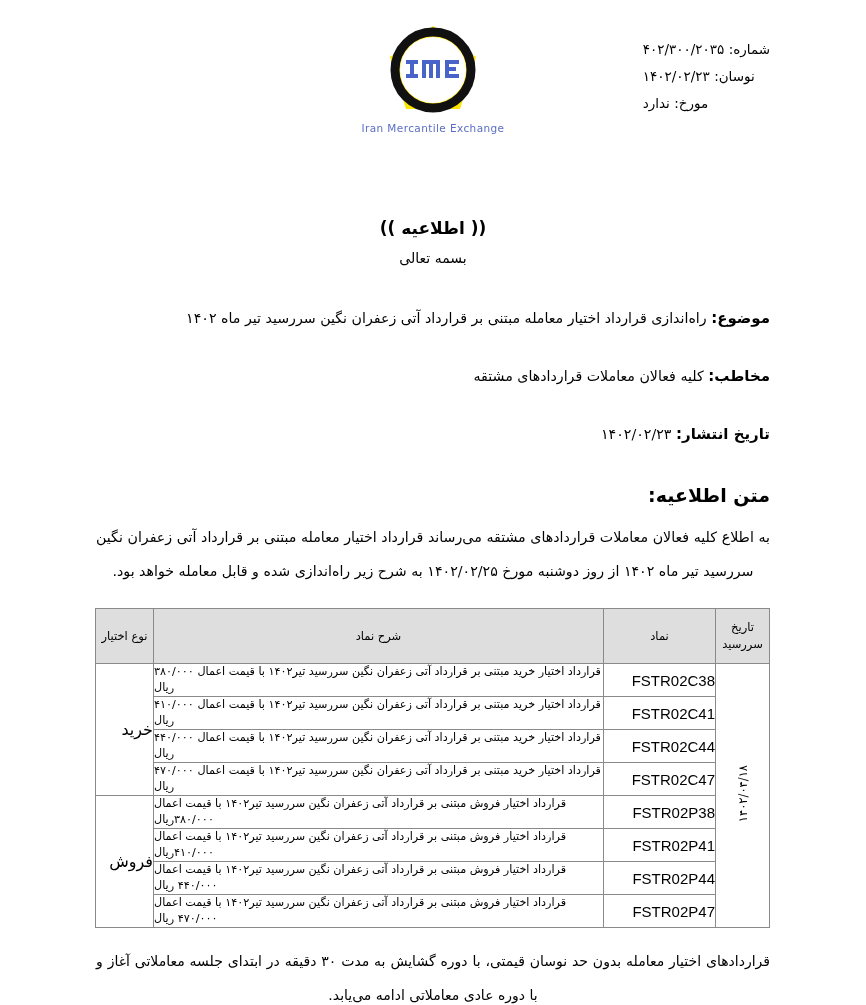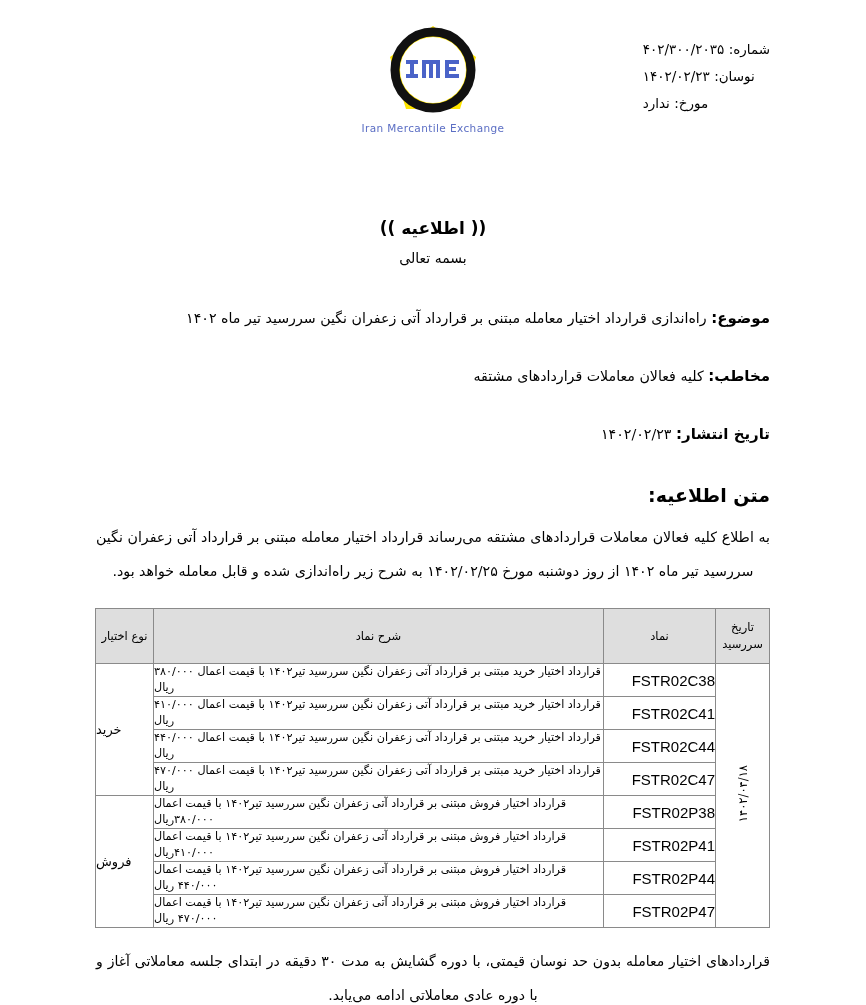--- a/index.html
+++ b/index.html
@@ -156,22 +156,22 @@
     height: 54px;
     line-height: 17px;
     text-align: center;
   }
   .col-type  { width: 58px; }
   .col-desc  { width: 450px; }
   .col-sym   { width: 112px; }
   .col-date  { width: 54px; }
 
   td.type-cell {
-    text-align: left;
-    font-size: 13px;
+    text-align: right;
+    font-size: 16px;
   }
   td.desc-cell {
     text-align: left;
     font-size: 11.2px;
     padding: 4px 6px;
     line-height: 16px;
     height: 25px;
   }
   td.sym-cell {
     text-align: right;

